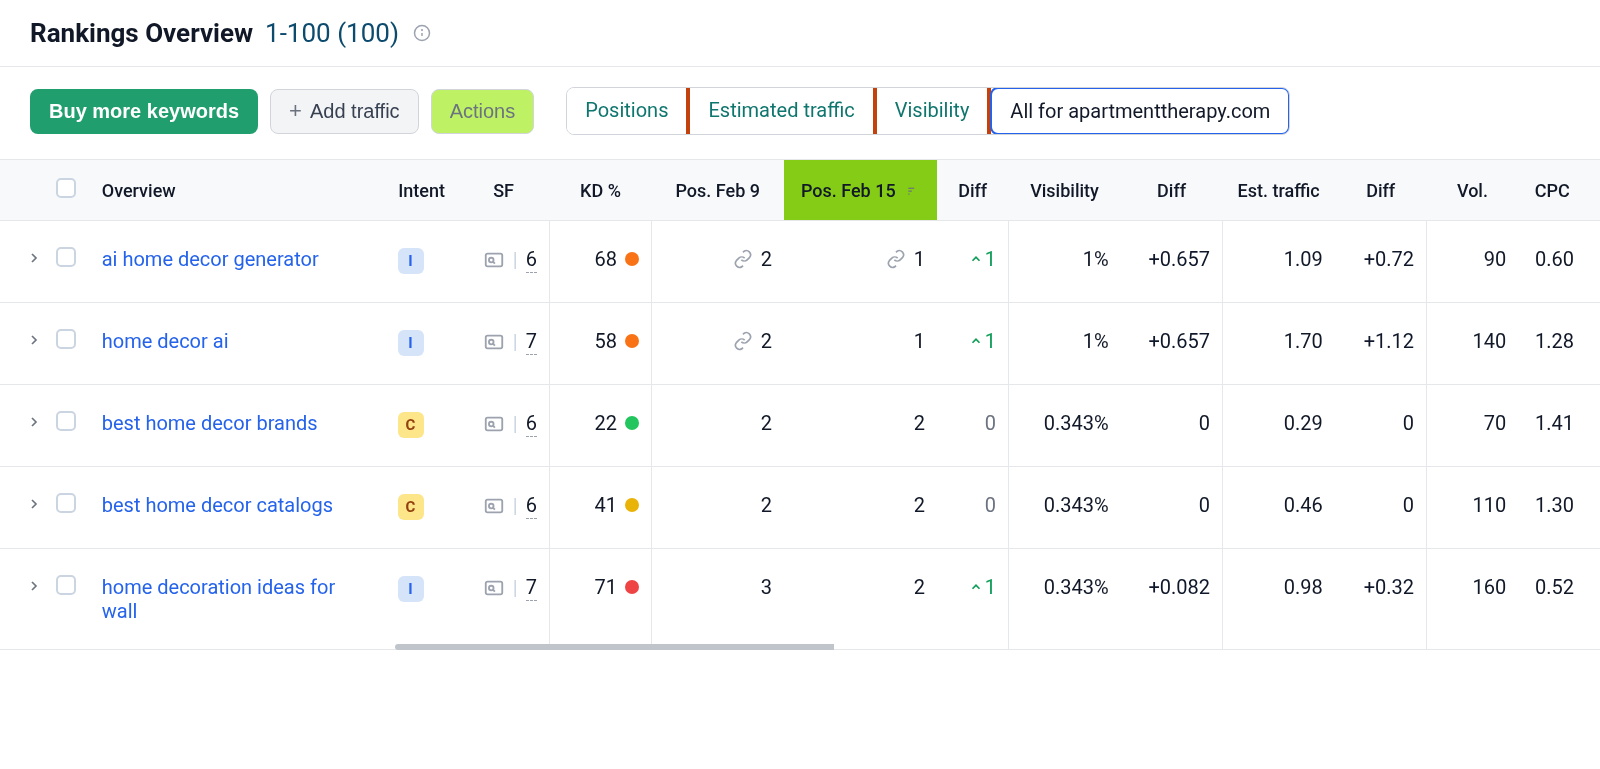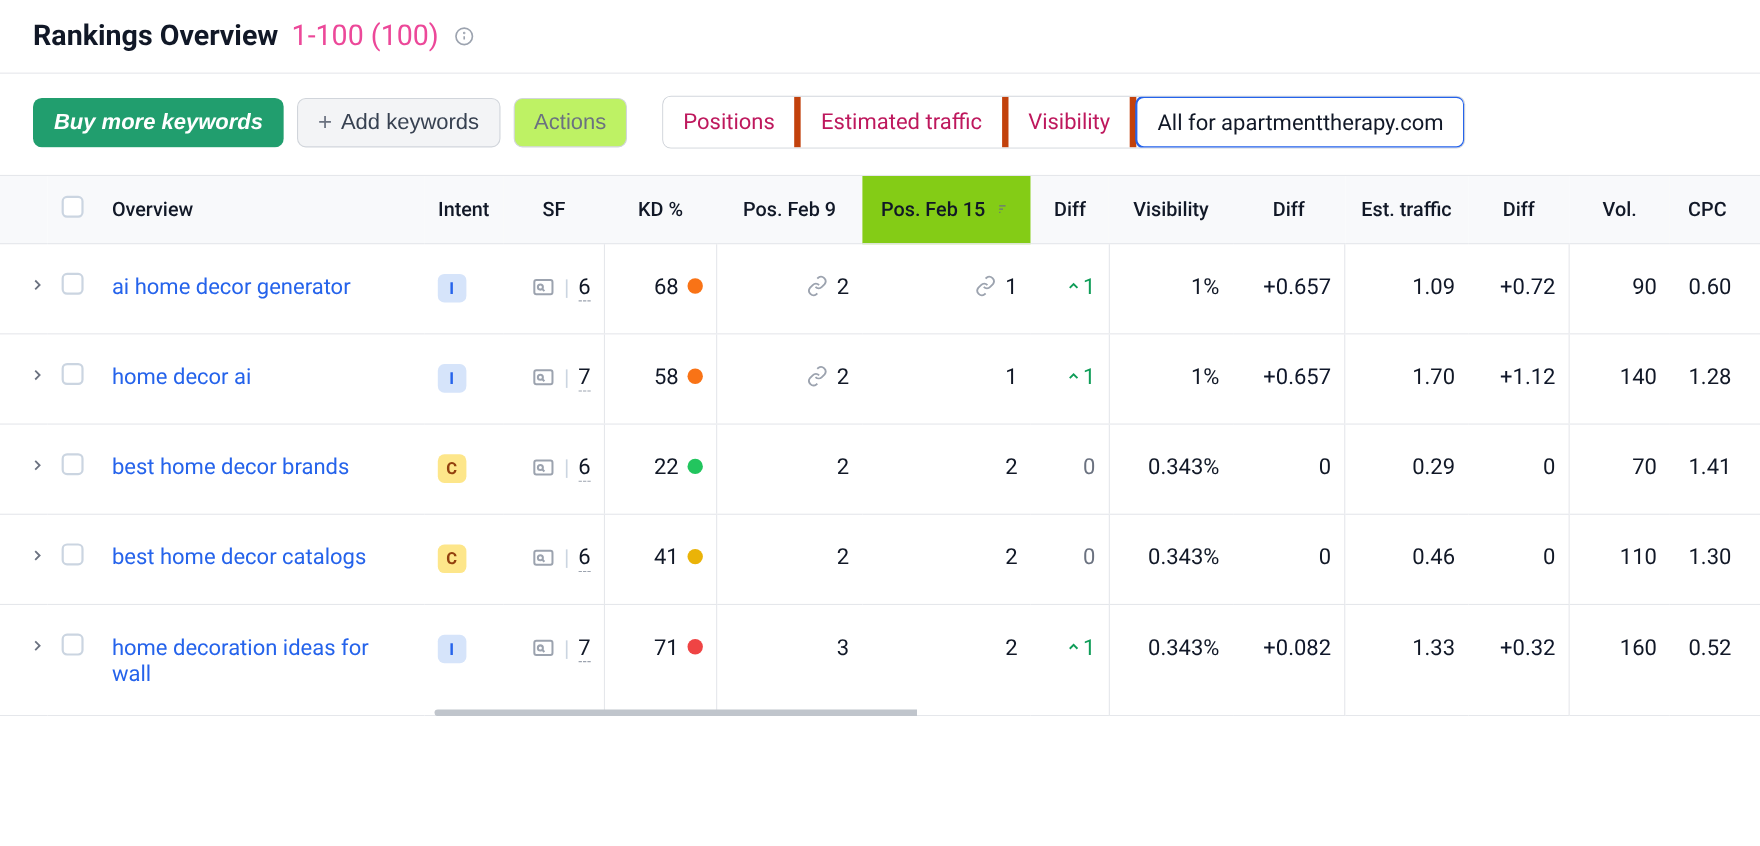--- a/index.html
+++ b/index.html
@@ -1,31 +1,31 @@
 <!DOCTYPE html>
 <html><head>
 <meta charset="utf-8">
 <style>
   * { box-sizing: border-box; margin: 0; padding: 0; }
   body { font-family: -apple-system, BlinkMacSystemFont, "Segoe UI", Roboto, Helvetica, Arial, sans-serif; background: #fff; color: #111827; }
 
   .header-bar { display: flex; align-items: center; gap: 8px; padding: 18px 30px; border-bottom: 1px solid #e5e7eb; }
   .header-title { font-size: 26px; font-weight: 700; color: #111827; }
-  .header-range { font-size: 26px; font-weight: 400; color: #ec4899; margin-left: 4px; }
+  .header-range { font-size: 26px; font-weight: 400; color: #0c4a6e; margin-left: 4px; }
   .info-icon { color: #9ca3af; display: inline-flex; align-items: center; justify-content: center; margin-left: 6px; }
 
   .toolbar { display: flex; align-items: center; gap: 12px; padding: 20px 30px 24px; flex-wrap: wrap; }
   .btn { display: inline-flex; align-items: center; gap: 8px; border-radius: 8px; font-size: 20px; padding: 10px 18px; cursor: pointer; border: 1px solid transparent; }
-  .btn-primary { background: #219e6e; color: #fff; font-weight: 600; font-style: italic; }
+  .btn-primary { background: #219e6e; color: #fff; font-weight: 600; }
   .btn-secondary { background: #f3f4f6; color: #374151; border: 1px solid #d1d5db; font-weight: 500; }
   .btn-ghost { background: #bef264; color: #6b7280; border: 1px solid #d1d5db; font-weight: 500; }
   .plus-icon { font-size: 22px; color: #6b7280; font-weight: 400; line-height: 1; }
 
   .seggroup { display: inline-flex; border: 1px solid #d1d5db; border-radius: 8px; overflow: hidden; margin-left: 20px; }
-  .seg { padding: 10px 18px; font-size: 20px; color: #be185d; cursor: pointer; border-right: 6px solid #c2410c; background: #fff; }
+  .seg { padding: 10px 18px; font-size: 20px; color: #0f766e; cursor: pointer; border-right: 4px solid #c2410c; background: #fff; }
   .seg:last-child { border-right: none; }
   .seg.active { border: 2px solid #2563eb; border-radius: 8px; margin: -1px; color: #111827; }
 
   .table-wrap { border-top: 1px solid #e5e7eb; }
   table { width: 100%; border-collapse: collapse; }
   thead th { background: #f8f9fb; font-weight: 500; color: #111827; font-size: 18px; padding: 18px 12px; text-align: left; border-bottom: 1px solid #e5e7eb; white-space: nowrap; }
   thead th.right { text-align: center; }
   thead th.sorted { background: #84cc16; }
   .sort-icon { display: inline-block; margin-left: 6px; color: #6b7280; }
 
@@ -85,21 +85,21 @@
         <line x1="12" y1="16" x2="12" y2="12"></line>
         <circle cx="12" cy="8" r="0.5" fill="currentColor"></circle>
       </svg>
   </span>
 </div>
 
 <div class="toolbar">
   <button class="btn btn-primary">Buy more keywords</button>
   <button class="btn btn-secondary">
     <span class="plus-icon">+</span>
-    <span>Add keywords</span>
+    <span>Add traffic</span>
   </button>
   <button class="btn btn-ghost">Actions</button>
 
   <div class="seggroup">
     <div class="seg">Positions</div>
     <div class="seg">Estimated traffic</div>
     <div class="seg">Visibility</div>
     <div class="seg active">All for apartmenttherapy.com</div>
   </div>
 </div>
@@ -299,21 +299,21 @@
               <span class="sf-num">7</span>
             </span></td>
           <td class="col-kd right col-divider"><span class="kd-wrap">71<span class="kd-dot" style="background:#ef4444"></span></span></td>
           <td class="col-pos1 right col-divider"><span class="pos-wrap"> 3</span></td>
           <td class="col-pos2 right"><span class="pos-wrap"> 2</span></td>
           <td class="col-diff1 right"><span class="diff-up"><svg width="14" height="14" viewBox="0 0 24 24" fill="none" stroke="currentColor" stroke-width="3">
                 <polyline points="18 15 12 9 6 15"></polyline>
               </svg>1</span></td>
           <td class="col-vis right col-divider">0.343%</td>
           <td class="col-diff2 right pos-green">+0.082</td>
-          <td class="col-traffic right col-divider">1.33</td>
+          <td class="col-traffic right col-divider">0.98</td>
           <td class="col-diff3 right pos-green">+0.32</td>
           <td class="col-vol right col-divider">160</td>
           <td class="col-cpc right">0.52</td>
         </tr>
       </tbody>
   </table>
   <div class="hscroll-hint"></div>
 </div>
 
 </body></html>

